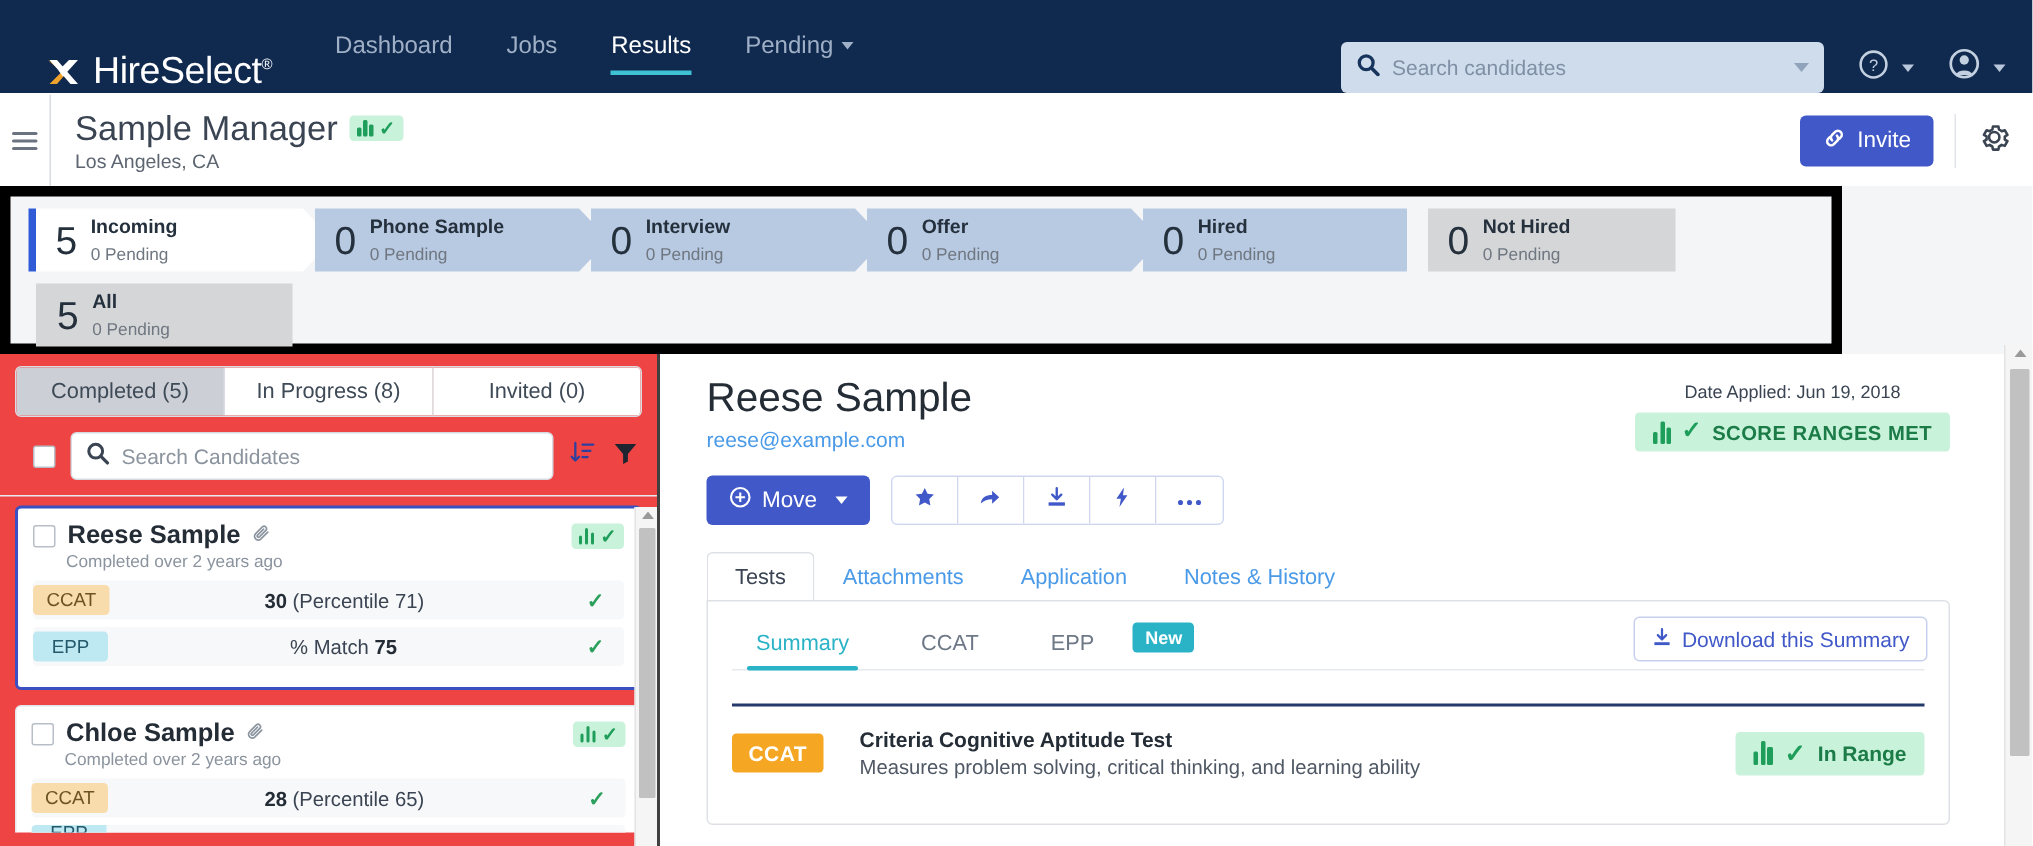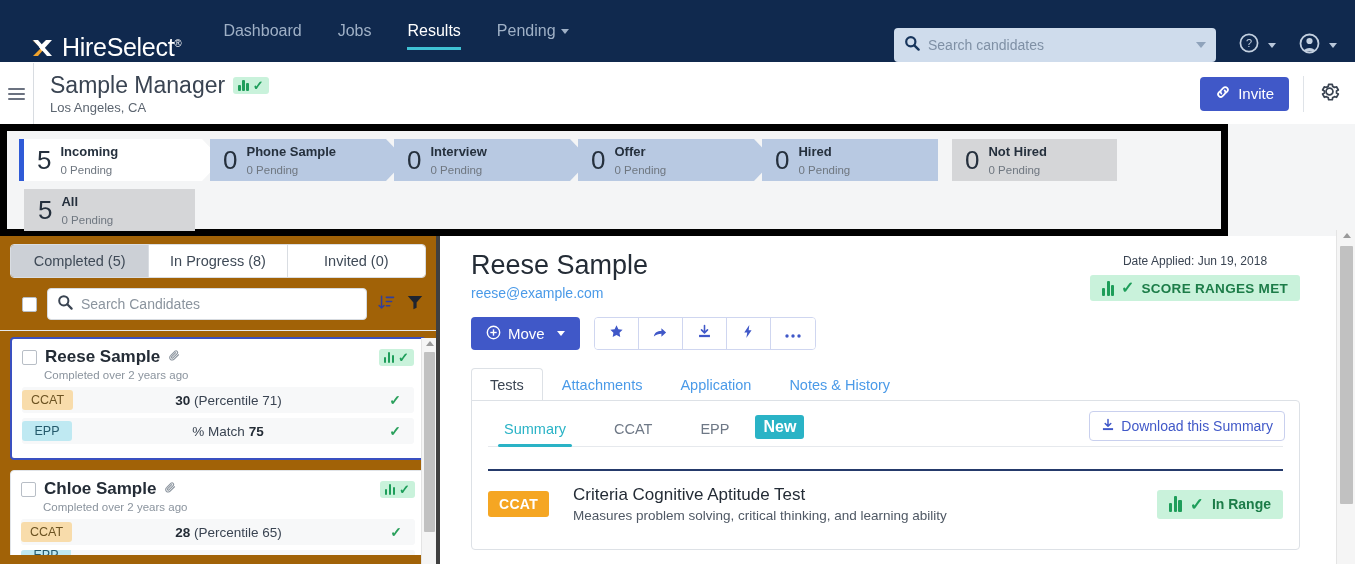--- a/index.html
+++ b/index.html
@@ -147,21 +147,21 @@
   .stage-pending { font-size: 11.5px; color: #6f7780; }
   .stage-row2 { padding-left: 17px; margin-top: 8px; }
   .stage-all {
     background: #d5d6d8; width: 171px; height: 42px;
     display: flex; align-items: center; padding-left: 14px; cursor: pointer;
   }
 
   
   .left-panel {
     position: absolute; left: 0; top: 236px; width: 440px; height: 328px;
-    background: #a16207; border-right: 4px solid #404040;
+    background: #ef4444; border-right: 2px solid #404040;
   }
   .tabs-row {
     display: flex; height: 34px; margin: 8px 10px 0 10px;
     border: 1px solid #d9dde2; border-radius: 4px; overflow: hidden;
   }
   .ctab {
     flex: 1; display: flex; align-items: center; justify-content: center;
     font-size: 14.5px; color: #3f4a57; background: #ffffff; cursor: pointer;
     border-right: 1px solid #d9dde2;
   }
@@ -279,39 +279,39 @@
   .stab {
     padding: 6px 16px 10px 16px; font-size: 14.5px; color: #6e7886;
     cursor: pointer; position: relative; white-space: nowrap;
   }
   .stab.active { color: #2ab3c6; }
   .stab.active::after {
     content: ""; position: absolute; left: 10px; right: 10px; bottom: 0;
     height: 3px; background: #2ab3c6; border-radius: 2px;
   }
   .new-badge {
-    background: #2ab3c6; color: #fff; font-size: 16px; font-weight: bold;
+    background: #2ab3c6; color: #fff; font-size: 12px; font-weight: bold;
     padding: 3px 8px; border-radius: 3px; margin-left: -6px;
   }
   .dl-btn {
     position: absolute; right: 14px; top: 10px; height: 30px;
     border: 1px solid #c9d0ee; border-radius: 4px; background: #fff;
     color: #4058c8; font-size: 14px; padding: 0 11px; cursor: pointer;
     display: flex; align-items: center; gap: 6px;
     font-family: "Liberation Sans", sans-serif;
   }
   .subtab-rule { border-top: 1px solid #e6e9ed; margin-top: -1px; }
   .test-rule { border-top: 2px solid #253a6b; margin: 22px 0 0 0; }
   .test-row { display: flex; align-items: center; margin-top: 14px; }
   .tag.ccat-lg {
     background: #f5a623; color: #ffffff; font-size: 14px; font-weight: bold;
     padding: 5px 11px; border-radius: 3px; letter-spacing: 0.3px;
   }
   .test-info { margin-left: 24px; }
-  .test-name { font-size: 17px; font-weight: normal; color: #242c36; }
+  .test-name { font-size: 14px; font-weight: bold; color: #242c36; }
   .test-desc { font-size: 13.5px; color: #4f5864; margin-top: 3px; }
   .in-range {
     margin-left: auto; background: #c9f2db; border-radius: 3px;
     padding: 6px 12px; display: inline-flex; align-items: center; gap: 8px;
   }
   .in-range .lbl { font-size: 14px; color: #1c7c48; font-weight: bold; }
 </style>
 </head>
 <body>
 

